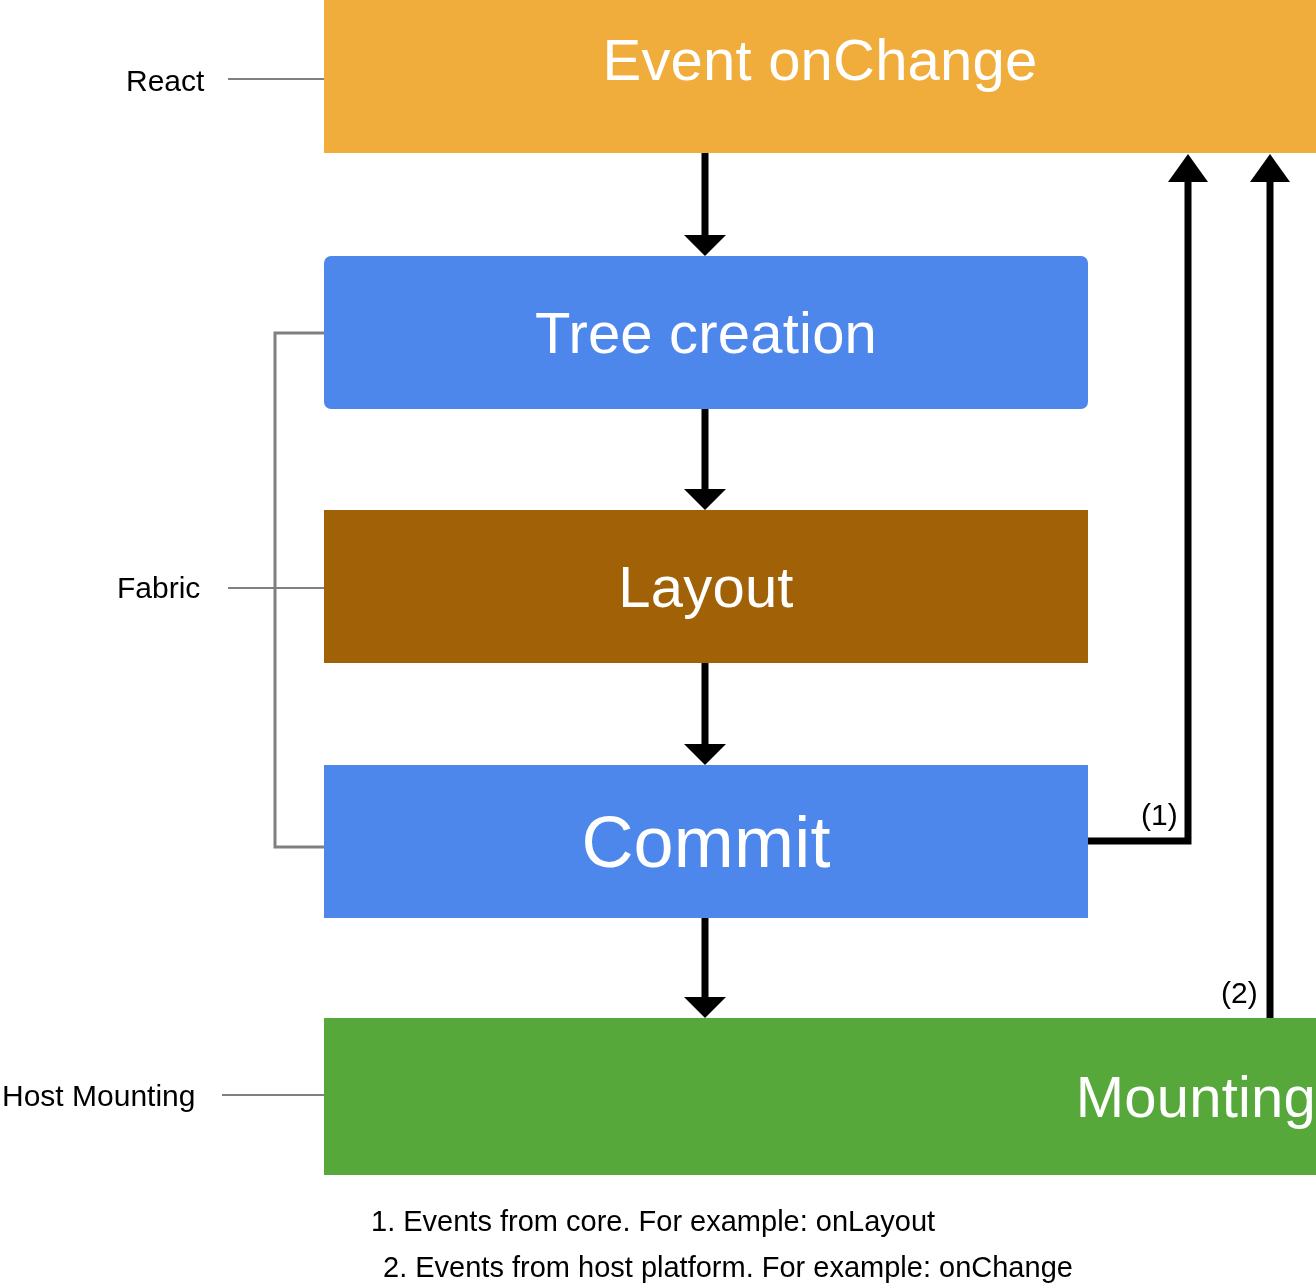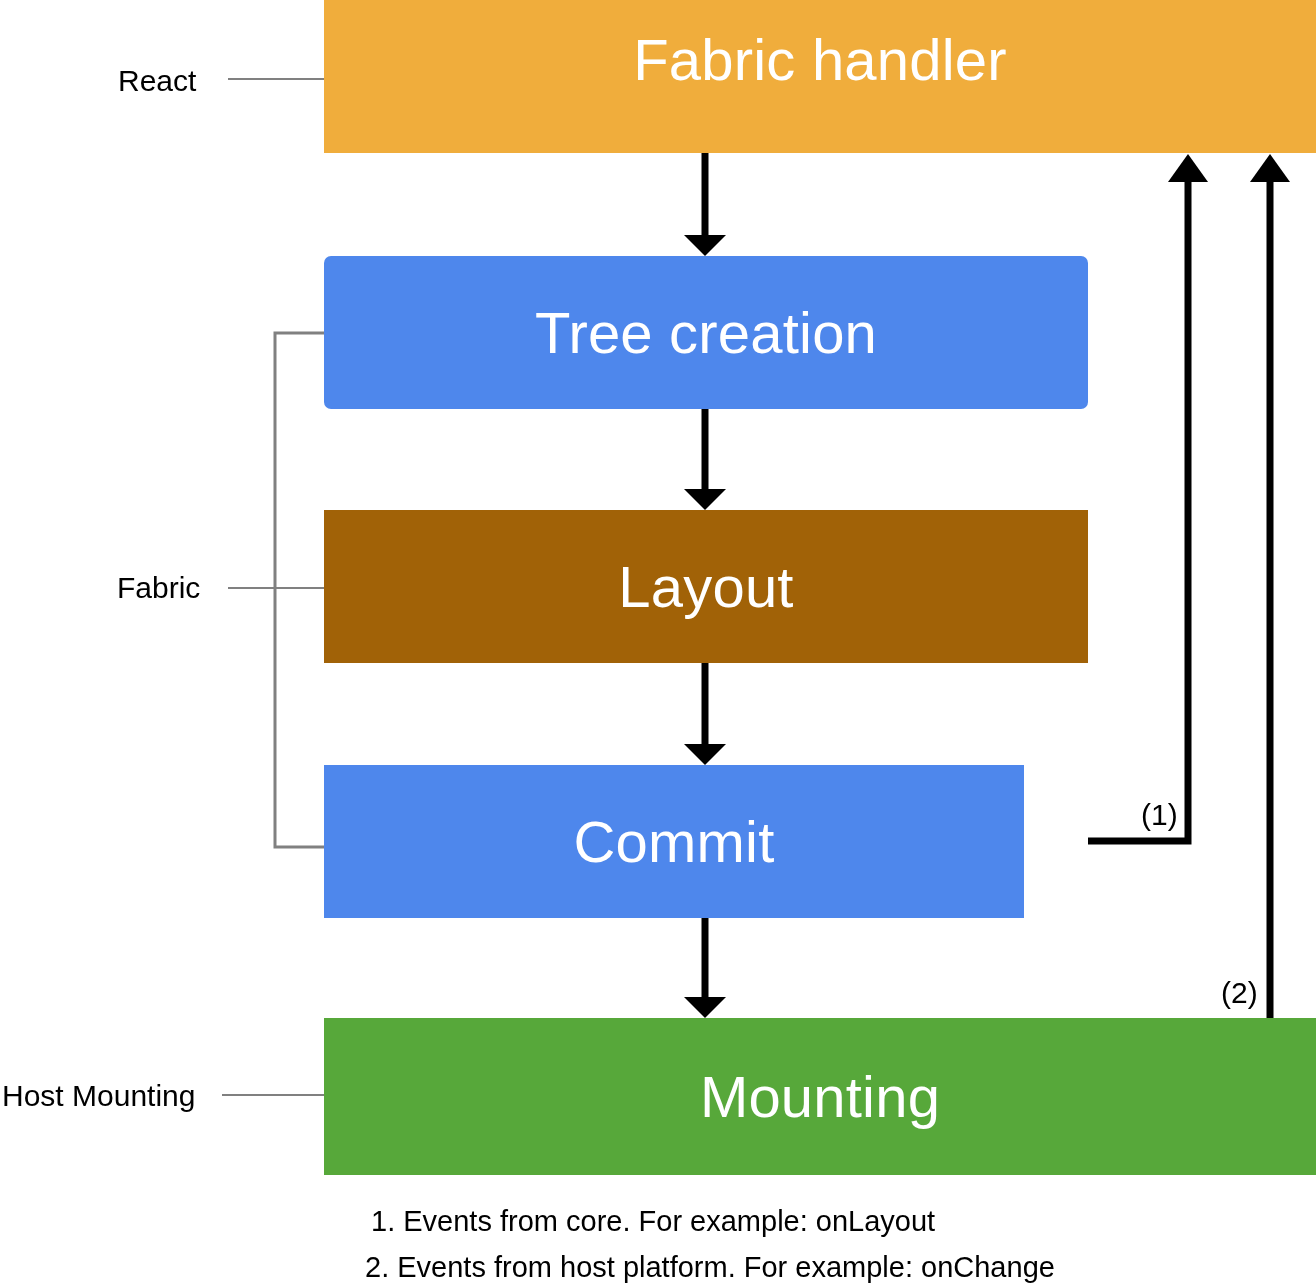--- a/index.html
+++ b/index.html
@@ -49,42 +49,43 @@
     left: 324px;
     top: 510px;
     width: 764px;
     height: 153px;
     background: #a16207;
     font-size: 58px;
   }
   #box-commit {
     left: 324px;
     top: 765px;
-    width: 700px;
+    width: 764px;
     height: 153px;
     background: #4e87ec;
-    font-size: 58px;
+    font-size: 72px;
   }
   #box-mounting {
     left: 324px;
     top: 1018px;
     width: 992px;
     height: 157px;
     background: #57a83a;
     font-size: 58px;
+    justify-content: flex-end;
   }
   .side-label {
     position: absolute;
     font-size: 30px;
     color: #000000;
     line-height: 1;
     white-space: nowrap;
   }
   #label-react {
-    left: 118px;
+    left: 126px;
     top: 66px;
   }
   #label-fabric {
     left: 117px;
     top: 573px;
     text-align: right;
   }
   #label-host-platform {
     left: 2px;
     top: 1081px;
@@ -94,21 +95,21 @@
     font-size: 29px;
     color: #000000;
     line-height: 1;
     white-space: nowrap;
   }
   #footnote-1 {
     left: 371px;
     top: 1207px;
   }
   #footnote-2 {
-    left: 365px;
+    left: 383px;
     top: 1253px;
   }
   .ref-label {
     position: absolute;
     font-size: 30px;
     color: #000000;
     line-height: 1;
     white-space: nowrap;
   }
   #ref-1 {
@@ -177,21 +178,21 @@
 
     <g>
       <path d="M 324 333 L 275 333 L 275 847 L 324 847" fill="none" stroke="#808080" stroke-width="3"></path>
       <line x1="228" y1="588" x2="324" y2="588" stroke="#808080" stroke-width="2"></line>
     </g>
 
     <line x1="222" y1="1095" x2="324" y2="1095" stroke="#808080" stroke-width="2"></line>
   </svg>
 
   <div class="stage-box" id="box-event-handler">
-    <span>Fabric handler</span>
+    <span>Event onChange</span>
   </div>
 
   <div class="stage-box" id="box-tree-creation">
     <span>Tree creation</span>
   </div>
 
   <div class="stage-box" id="box-layout">
     <span>Layout</span>
   </div>
 

